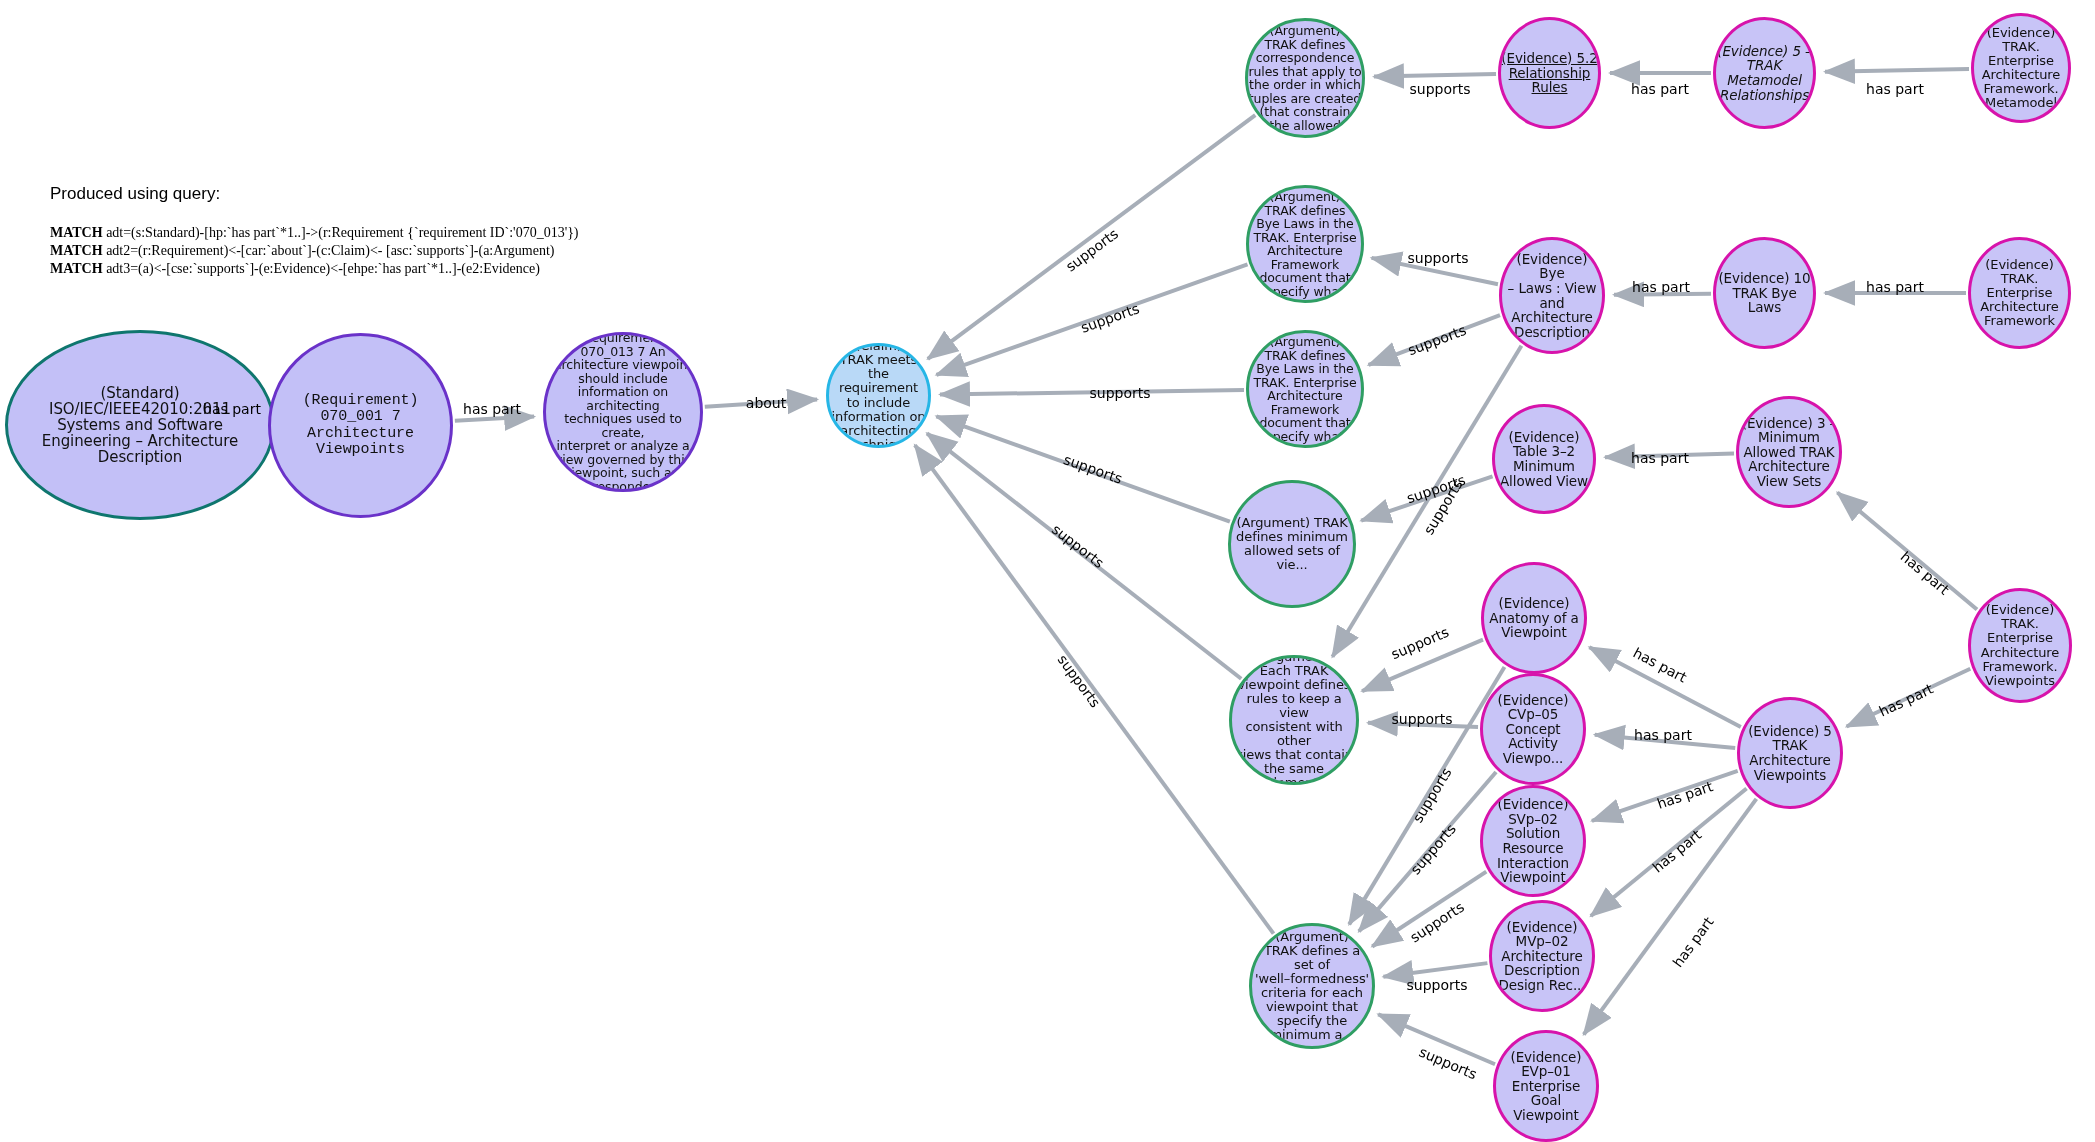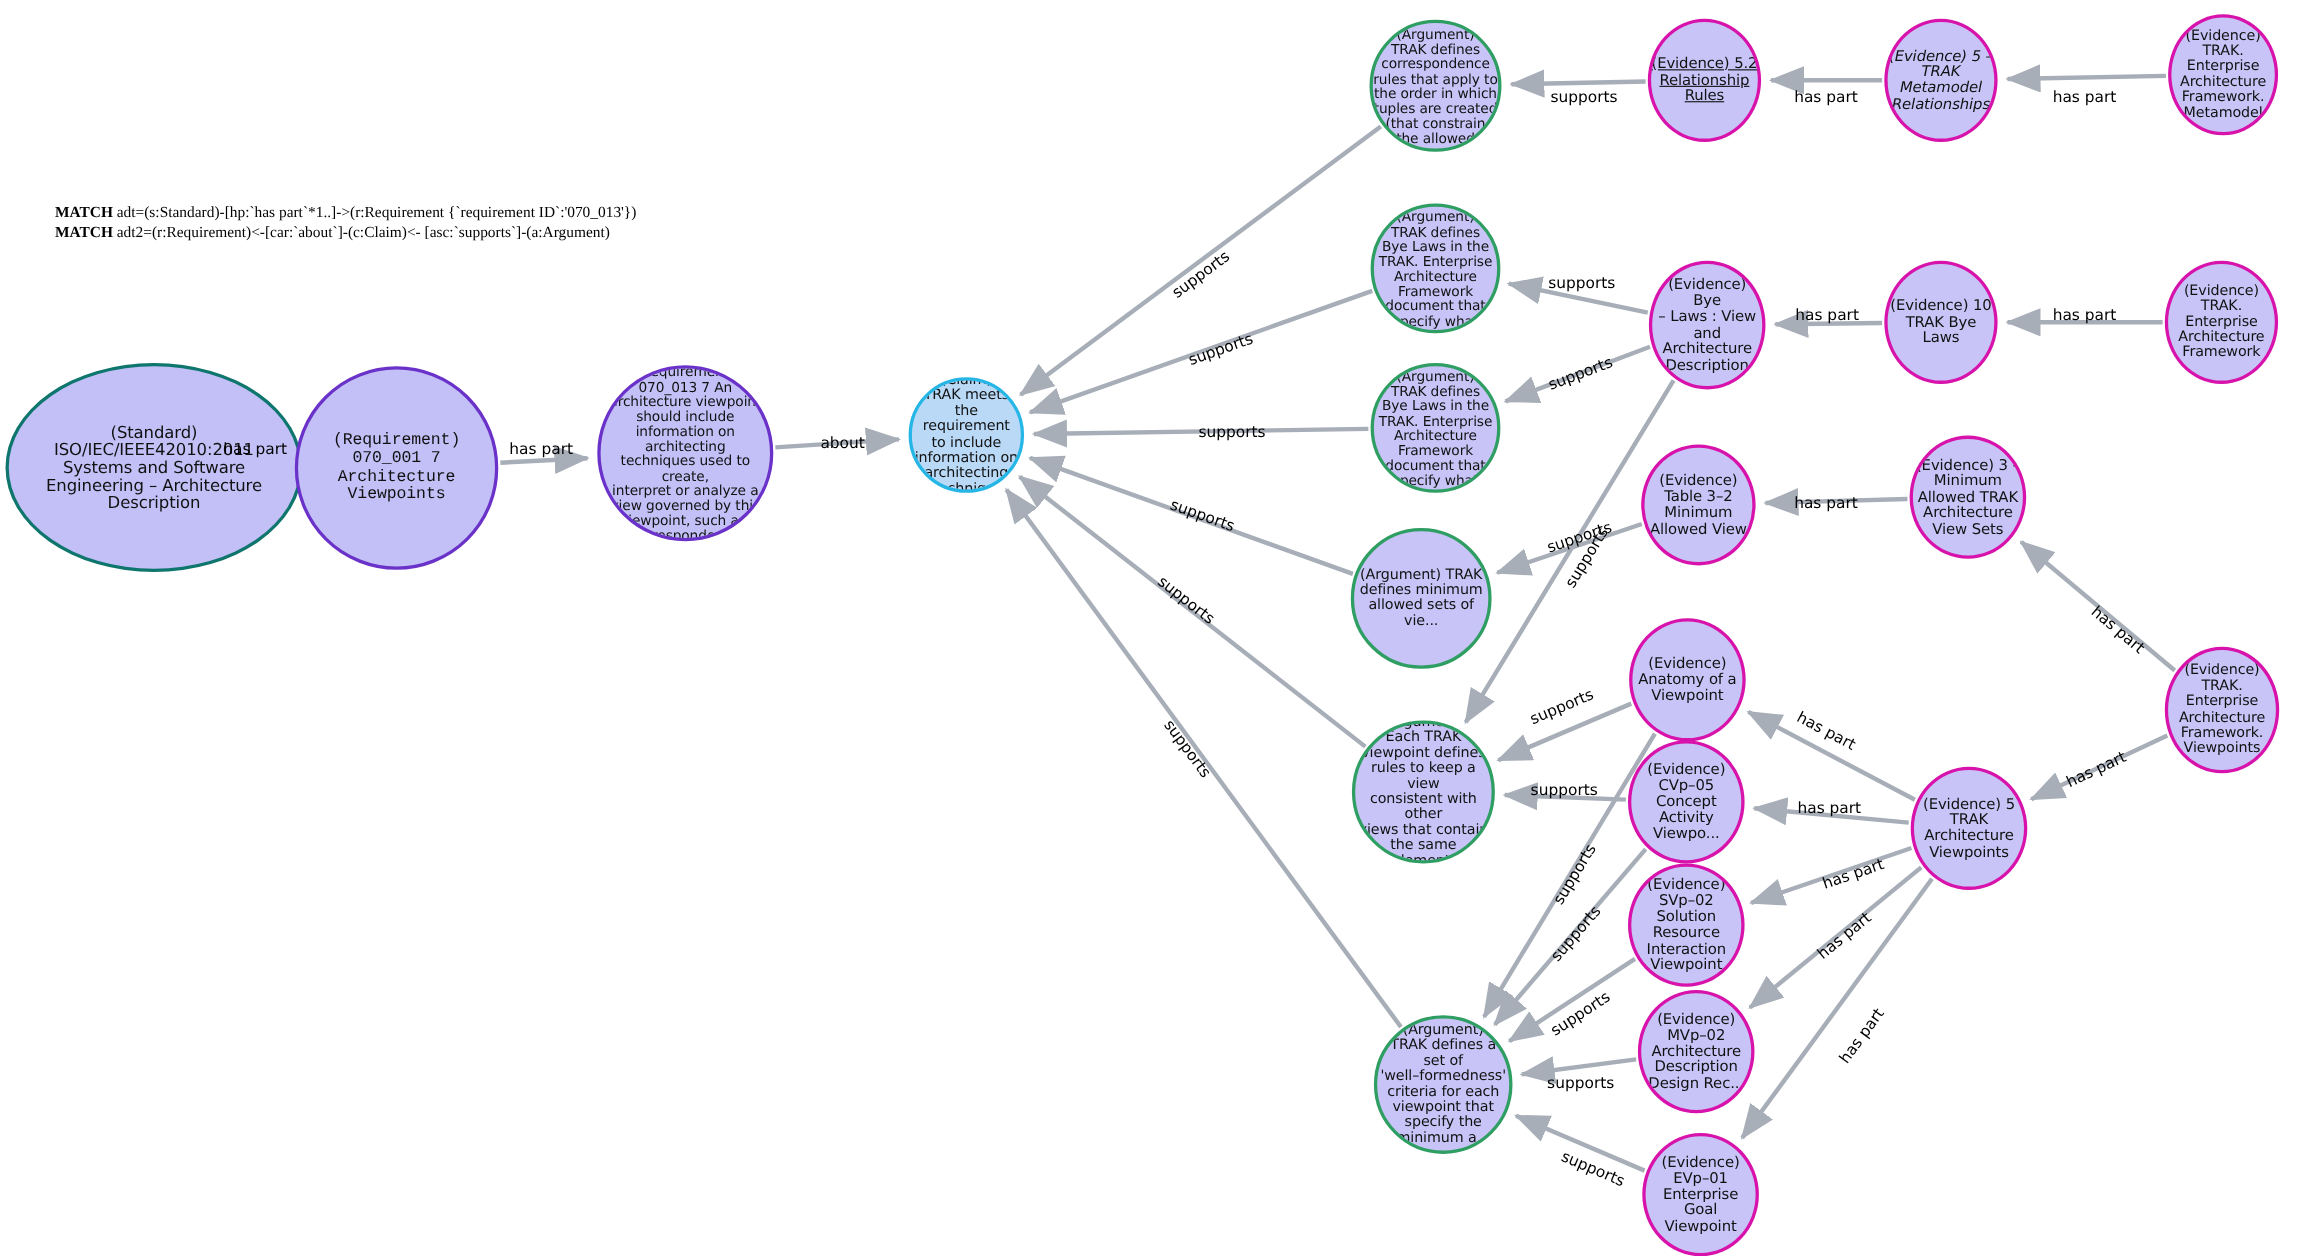--- a/index.html
+++ b/index.html
@@ -356,19 +356,21 @@
       <div class="edge-label" style="left: 1693px; top: 942px; transform: translate(-50%, -50%) rotate(306.231deg);">has part</div>
       <div class="edge-label" style="left: 1906px; top: 700px; transform: translate(-50%, -50%) rotate(334.949deg);">has part</div>
       <div class="edge-label" style="left: 1432px; top: 795px; transform: translate(-50%, -50%) rotate(301.101deg);">supports</div>
       <div class="edge-label" style="left: 1433px; top: 849px; transform: translate(-50%, -50%) rotate(310.693deg);">supports</div>
       <div class="edge-label" style="left: 1437px; top: 922px; transform: translate(-50%, -50%) rotate(326.731deg);">supports</div>
       <div class="edge-label" style="left: 1437px; top: 985px;">supports</div>
       <div class="edge-label" style="left: 1448px; top: 1063px; transform: translate(-50%, -50%) rotate(23.1395deg);">supports</div>
     </div>
 
   <div class="query-block">
+    <div class="query-title">Produced using query:</div>
     <div id="query-lines">
         <div class="query-line"><b>MATCH</b> adt=(s:Standard)-[hp:`has part`*1..]-&gt;(r:Requirement {`requirement ID`:'070_013'})</div>
         <div class="query-line"><b>MATCH</b> adt2=(r:Requirement)&lt;-[car:`about`]-(c:Claim)&lt;- [asc:`supports`]-(a:Argument)</div>
+        <div class="query-line"><b>MATCH</b> adt3=(a)&lt;-[cse:`supports`]-(e:Evidence)&lt;-[ehpe:`has part`*1..]-(e2:Evidence)</div>
       </div>
   </div>
 
 </div>
 
 </body></html>

